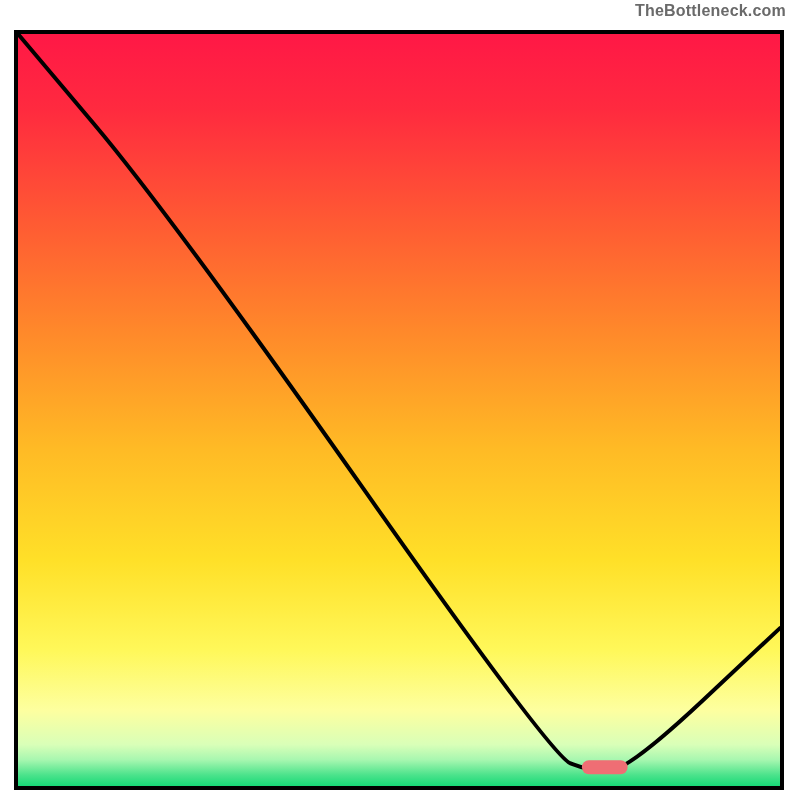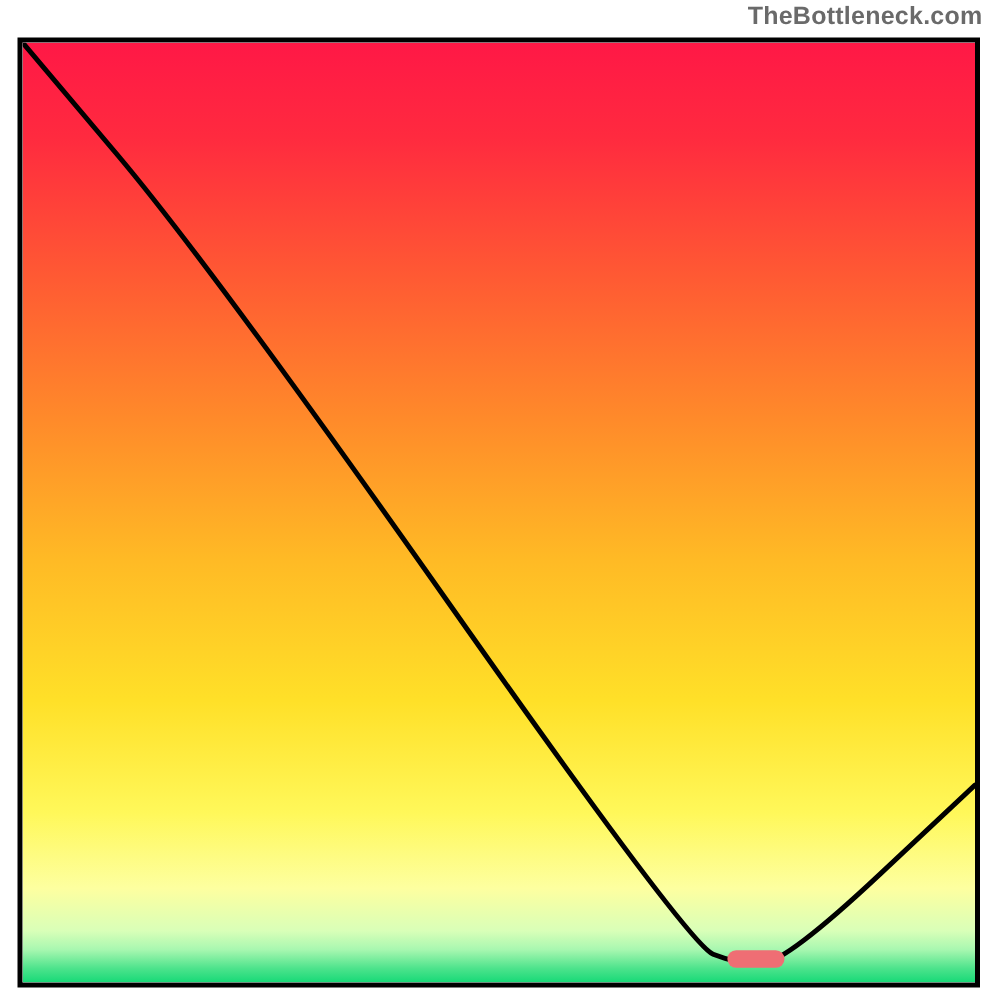--- a/index.html
+++ b/index.html
@@ -17,21 +17,21 @@
     width: 770px;
     height: 760px;
     border: 4px solid #000;
     box-sizing: border-box;
     overflow: hidden;
   }
   .watermark {
     position: absolute;
     top: 2px;
     right: 14px;
-    font-size: 20px;
+    font-size: 16px;
     font-weight: bold;
     color: #6a6a6a;
     letter-spacing: 0.2px;
     text-align: right;
   }
   svg {
     display: block;
   }
 </style>
 </head>

